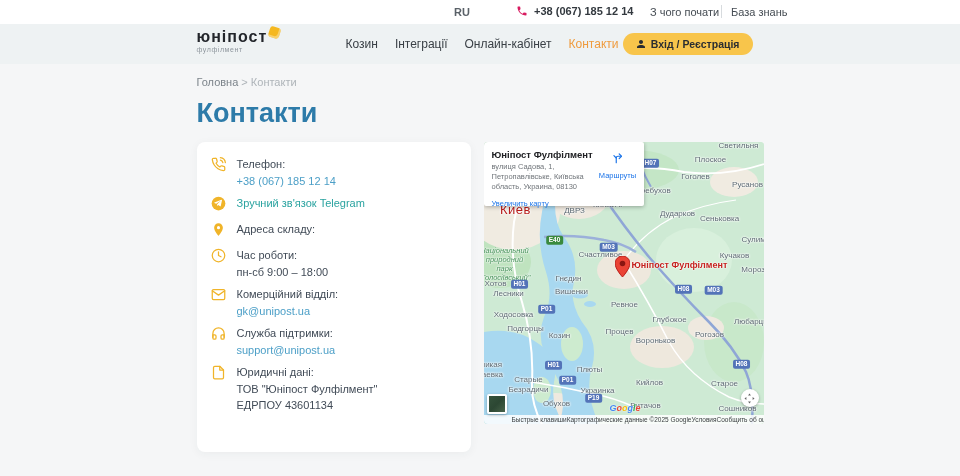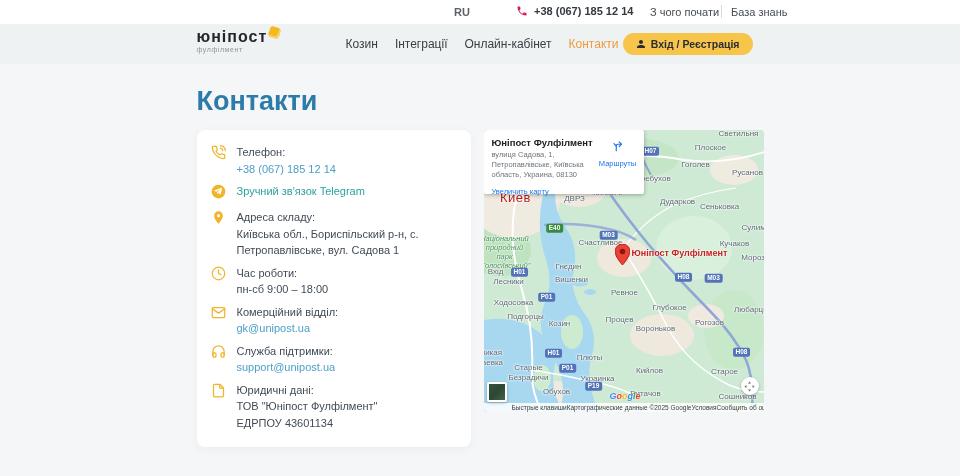--- a/index.html
+++ b/index.html
@@ -122,20 +122,25 @@
             <path fill="#2a2d31" d="M12 12c2.7 0 4.8-2.1 4.8-4.8S14.7 2.4 12 2.4 7.2 4.5 7.2 7.2 9.3 12 12 12zm0 2.4c-3.2 0-9.6 1.6-9.6 4.8v2.4h19.2v-2.4c0-3.2-6.4-4.8-9.6-4.8z"></path>
           </svg>
       </span>
       <span>Вхід / Реєстрація</span>
     </button>
   </div>
 </div>
 
 <div class="content">
   <div class="container">
+    <div class="breadcrumb">
+      <span class="home">Головна</span>
+      <span class="sep">&gt;</span>
+      <span class="cur">Контакти</span>
+    </div>
     <h1 class="page-title">Контакти</h1>
 
     <div class="cols">
 
       <div class="card">
 
         <div class="c-item">
           <span class="c-icon">
             <svg width="15" height="15" viewBox="0 0 24 24" fill="none" stroke="#f0b429" stroke-width="2" stroke-linecap="round" stroke-linejoin="round">
                 <path d="M15.05 5A5 5 0 0 1 19 8.95"></path>
@@ -162,21 +167,20 @@
         </div>
 
         <div class="c-item">
           <span class="c-icon">
             <svg width="15" height="15" viewBox="0 0 24 24">
                 <path fill="#f0b429" d="M12 2C8.1 2 5 5.1 5 9c0 5.2 7 13 7 13s7-7.8 7-13c0-3.9-3.1-7-7-7zm0 9.5A2.5 2.5 0 1 1 12 6.5a2.5 2.5 0 0 1 0 5z"></path>
               </svg>
           </span>
           <div class="c-body">
             <div class="c-label">Адреса складу:</div>
-            <div>Київська обл., Бориспільский р-н, с. Петропавлівське, вул. Садова 1</div>
           </div>
         </div>
 
         <div class="c-item">
           <span class="c-icon">
             <svg width="15" height="15" viewBox="0 0 24 24" fill="none" stroke="#f0b429" stroke-width="2" stroke-linecap="round" stroke-linejoin="round">
                 <circle cx="12" cy="12" r="10"></circle>
                 <polyline points="12 6 12 12 16 14"></polyline>
               </svg>
           </span>
@@ -267,21 +271,21 @@
             <span class="map-label town" style="left: 170px; top: 49px;">Требухов</span>
             <span class="map-label town" style="left: 124px; top: 63px;">Княжичі</span>
             <span class="map-label town" style="left: 194px; top: 72px;">Дударков</span>
             <span class="map-label town" style="left: 236px; top: 77px;">Сеньковка</span>
             <span class="map-label town" style="left: 273px; top: 98px;">Сулимы</span>
             <span class="map-label town" style="left: 117px; top: 113px;">Счастливое</span>
             <span class="map-label town" style="left: 251px; top: 114px;">Кучаков</span>
             <span class="map-label town" style="left: 278px; top: 128px;">Морозовка</span>
             <span class="map-label town" style="left: 85px; top: 137px;">Гнєдин</span>
             <span class="map-label town" style="left: 88px; top: 150px;">Вишенки</span>
-            <span class="map-label town" style="left: 12px; top: 142px;">Вхід</span>
+            <span class="map-label town" style="left: 12px; top: 142px;">Хотов</span>
             <span class="map-label town" style="left: 25px; top: 152px;">Лесники</span>
             <span class="map-label town" style="left: 141px; top: 163px;">Ревное</span>
             <span class="map-label town" style="left: 186px; top: 178px;">Глубокое</span>
             <span class="map-label town" style="left: 136px; top: 190px;">Процев</span>
             <span class="map-label town" style="left: 172px; top: 199px;">Вороньков</span>
             <span class="map-label town" style="left: 226px; top: 193px;">Рогозов</span>
             <span class="map-label town" style="left: 268px; top: 180px;">Любарцы</span>
             <span class="map-label town" style="left: 30px; top: 173px;">Ходосовка</span>
             <span class="map-label town" style="left: 42px; top: 187px;">Подгорцы</span>
             <span class="map-label town" style="left: 76px; top: 194px;">Козин</span>

